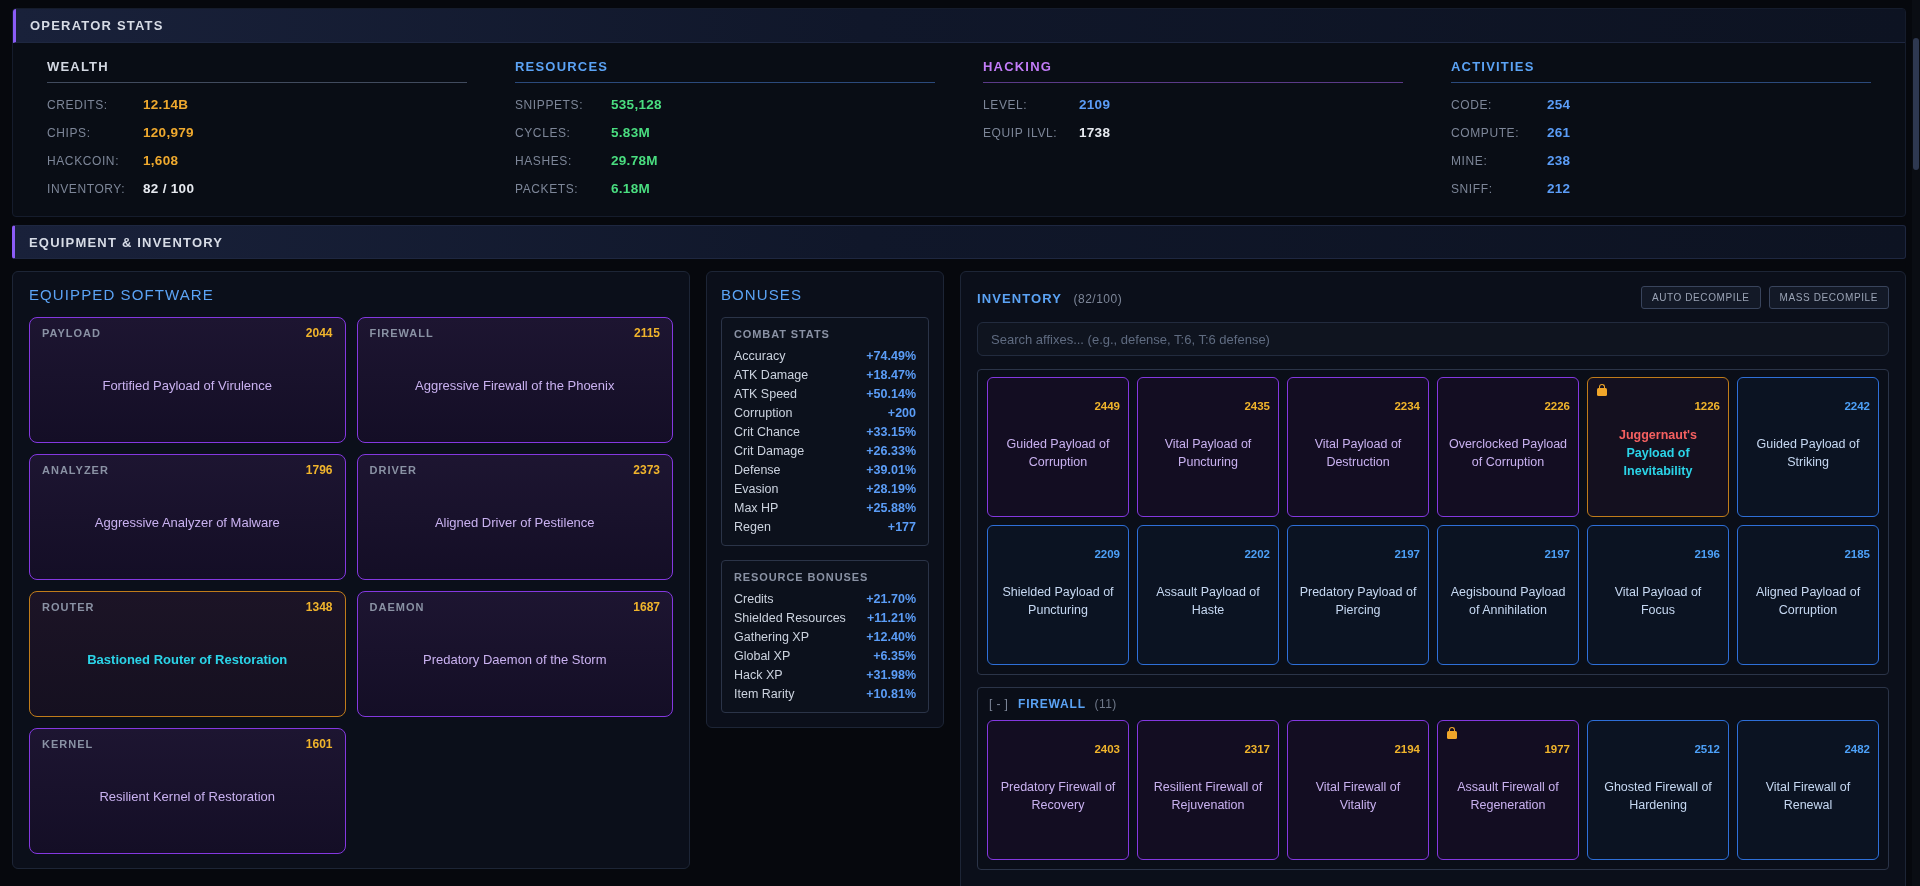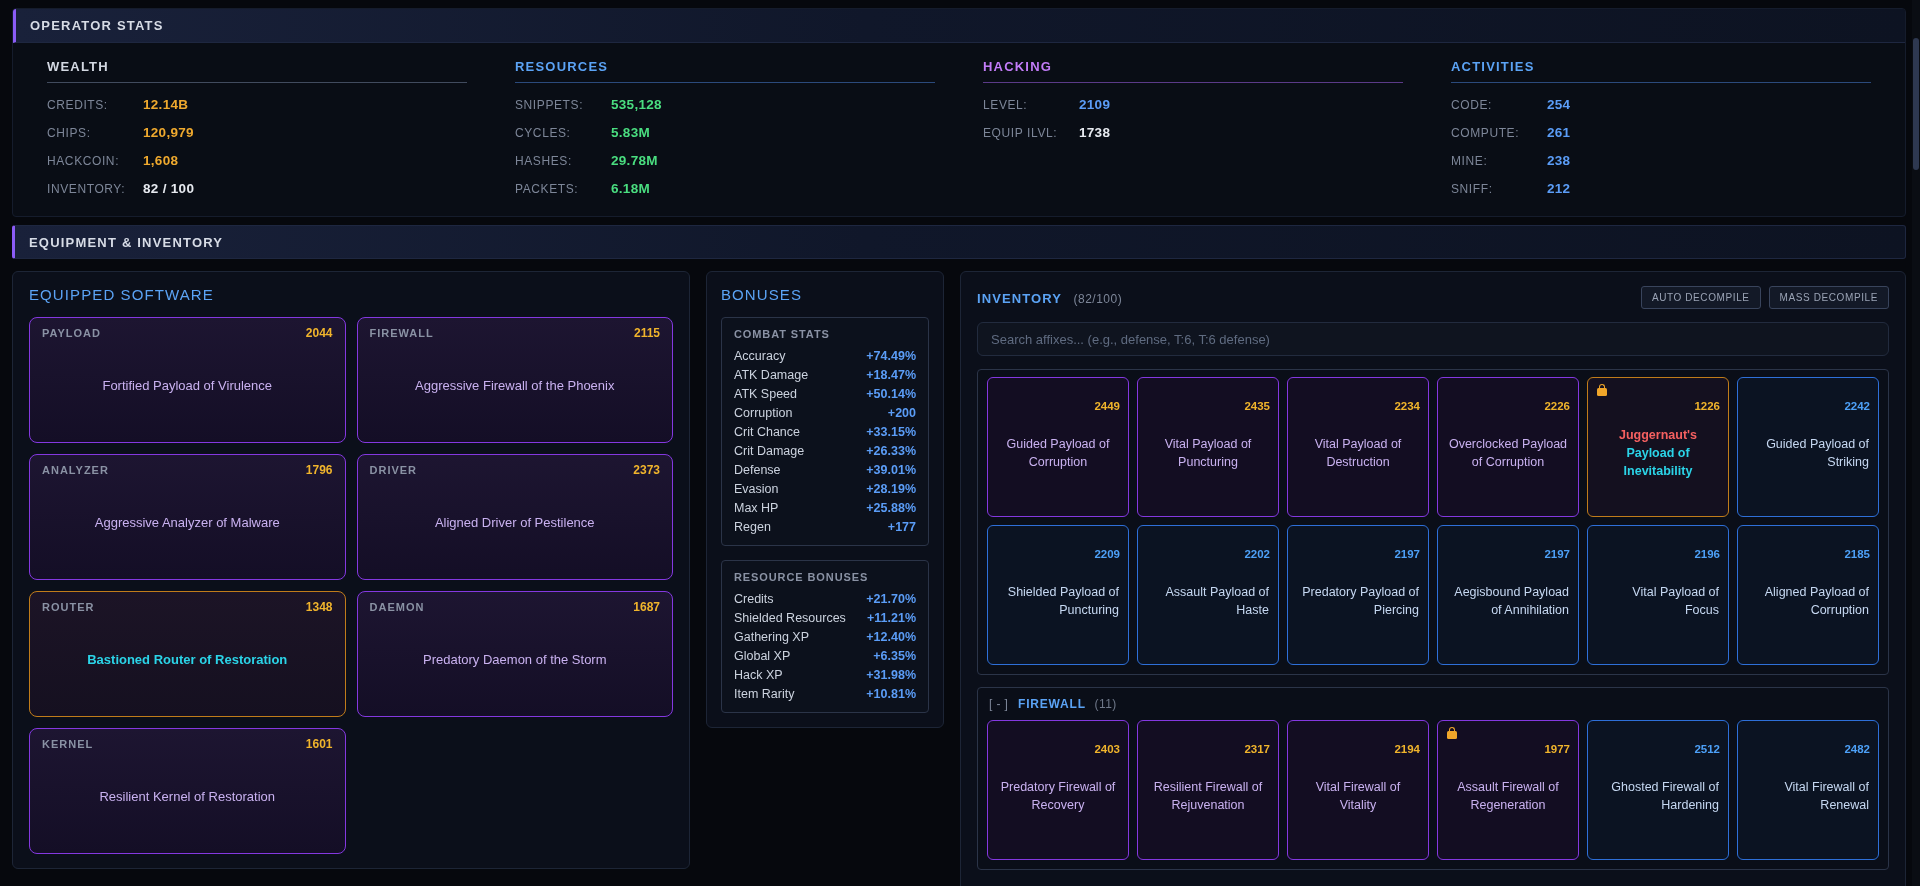--- a/index.html
+++ b/index.html
@@ -115,21 +115,21 @@
   .group-toggle { color: #7d8698; cursor: pointer; margin-right: 6px; }
   .group-name { color: #5ba3f5; font-weight: bold; letter-spacing: 0.8px; }
   .group-count { color: #6f7889; margin-left: 5px; }
   .inv-grid { display: grid; grid-template-columns: repeat(6, 1fr); gap: 8px; }
   .inv-card {
     position: relative; height: 140px; border-radius: 6px; border: 1px solid;
     display: flex; align-items: center; justify-content: center; text-align: center;
     padding: 24px 9px 12px; cursor: pointer;
   }
   .inv-card.r-epic   { border-color: #8438e0; background: #130d22; }
-  .inv-card.r-rare   { border-color: #2e6fd8; background: #0b1322; text-align: right; }
+  .inv-card.r-rare   { border-color: #2e6fd8; background: #0b1322; }
   .inv-card.r-legend { border-color: #c07c1a; background: #14101f; }
   .inv-ilvl { position: absolute; top: 22px; right: 8px; font-size: 11.5px; font-weight: bold; }
   .r-epic .inv-ilvl, .r-legend .inv-ilvl { color: #f0b42c; }
   .r-rare .inv-ilvl { color: #4da0f7; }
   .inv-name { font-size: 12.5px; line-height: 1.45; }
   .r-epic .inv-name { color: #c9b1f0; }
   .r-rare .inv-name { color: #c6d8f2; }
   .r-legend .inv-name { color: #2bd4e8; font-weight: bold; }
   .inv-name .prefix { display: block; color: #f56060; }
   .inv-name .rest { color: #2bd4e8; }

